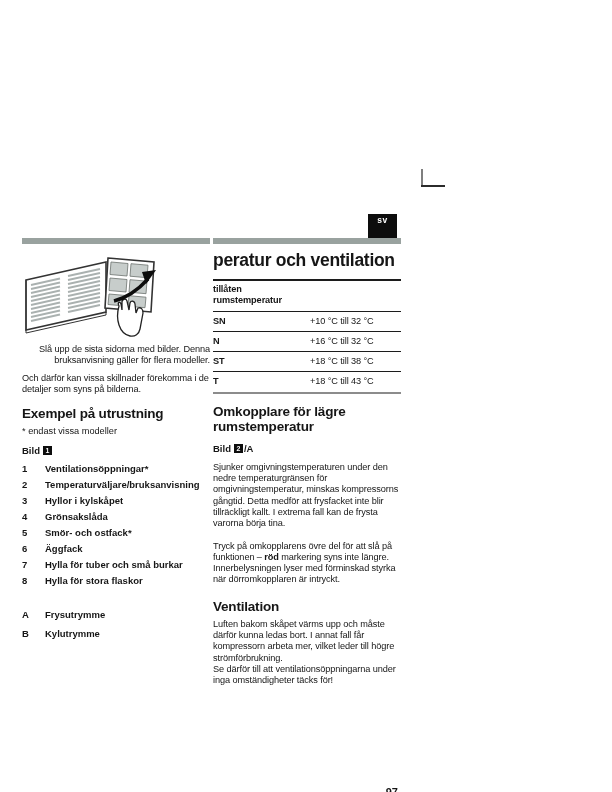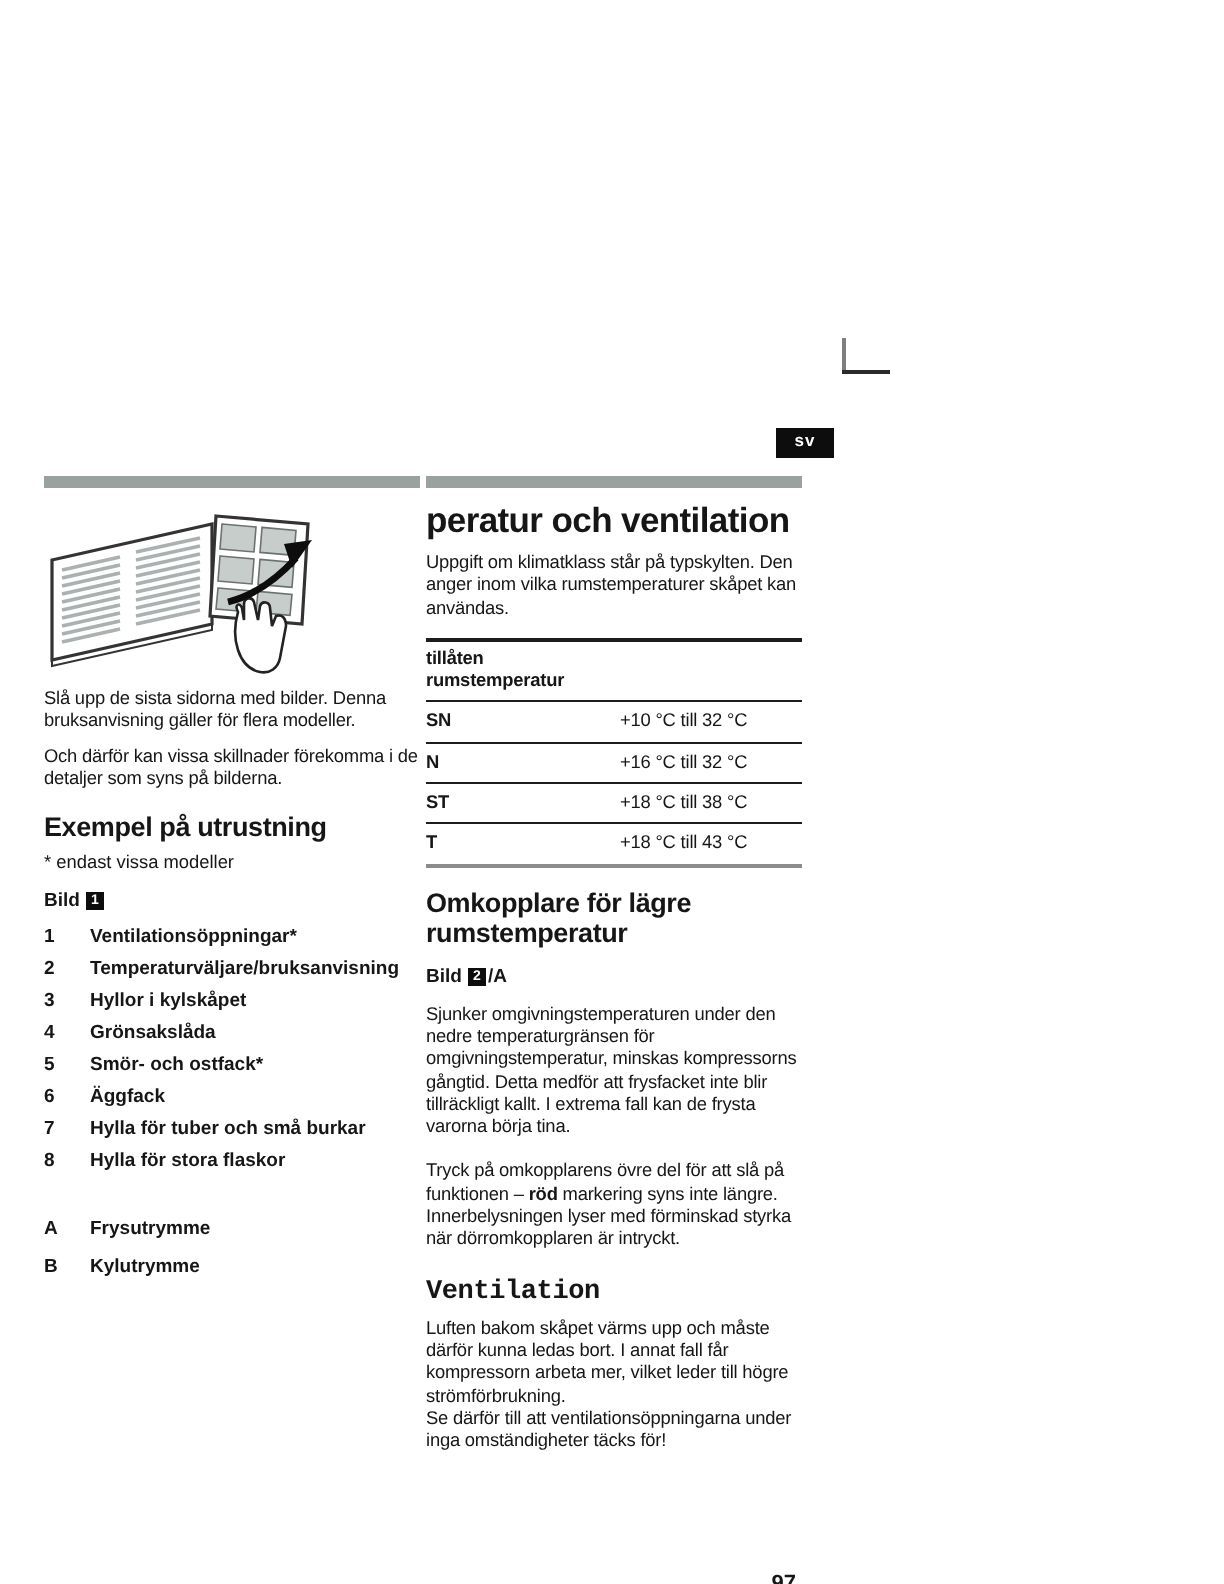--- a/index.html
+++ b/index.html
@@ -6,33 +6,33 @@
   .page{
     position:relative;width:612px;height:792px;background:#ffffff;
     font-family:"Liberation Sans",sans-serif;color:#161616;overflow:hidden;
     margin:0 auto;
   }
   
   .corner-mark-v{position:absolute;left:421px;top:169px;width:2px;height:18px;background:#7f7f7f;}
   .corner-mark-h{position:absolute;left:421px;top:185px;width:24px;height:2px;background:#2b2b2b;}
   
   .lang-badge{
-    position:absolute;left:388px;top:214px;width:29px;height:15px;background:#0d0d0d;
+    position:absolute;left:368px;top:214px;width:29px;height:30px;background:#0d0d0d;
     color:#ffffff;font-size:8.5px;font-weight:bold;text-align:center;line-height:13px;
     letter-spacing:.5px;
   }
   .col{position:absolute;top:238px;width:188px;}
   .col-left{left:22px;}
   .col-right{left:213px;}
   .rule{height:6px;background:#99a29f;margin:0 0 7px 0;}
   .h-main{font-size:17.5px;font-weight:bold;line-height:19px;margin:0;letter-spacing:-.3px;}
   .h-sub{font-size:13.5px;font-weight:bold;line-height:15px;margin:0;letter-spacing:-.2px;}
   .txt{font-size:9.2px;line-height:11.3px;letter-spacing:-.1px;}
   .illus{display:block;margin:10px 0 4px 0;}
-  .p1{margin:2px 0 0 0;}
+  .p1{margin:2px 0 0 0;text-align:right;}
   .p2{margin:6px 0 0 0;}
   .eq-title{margin-top:11px;}
   .note{font-size:9.2px;margin:5px 0 0 0;}
   .bild-row{display:flex;align-items:center;font-weight:bold;font-size:9.5px;margin:9px 0 8px 0;}
   .badge{
     display:inline-block;width:9px;height:9px;background:#0d0d0d;color:#ffffff;
     font-size:7px;font-weight:bold;text-align:center;line-height:9.5px;margin-left:3px;
   }
   .badge-suffix{margin-left:1px;}
   .eq-item{display:flex;font-weight:bold;font-size:9.5px;line-height:10.5px;margin-bottom:5.5px;}
@@ -43,21 +43,21 @@
   .r-title-line{font-size:17.5px;font-weight:bold;line-height:19px;letter-spacing:-.3px;}
   .intro{margin:6px 0 0 0;}
   .klimat-table{margin-top:9px;border-top:2px solid #1c1c1c;border-bottom:2px solid #8c8c8c;}
   .t-head{display:flex;border-bottom:1px solid #1c1c1c;padding:3px 0 4px 0;font-weight:bold;}
   .t-row{display:flex;border-bottom:1px solid #1c1c1c;padding:4px 0 4px 0;align-items:center;}
   .t-row:last-child{border-bottom:none;}
   .t-col1{width:97px;flex:none;font-weight:bold;}
   .t-col2{flex:1;}
   .switch-title{margin-top:10px;}
   .s-para{margin:0 0 11px 0;}
-  .vent-title{margin:13px 0 5px 0;font-family:Liberation Mono, monospace;}
+  .vent-title{margin:13px 0 5px 0;}
   .vent-para{margin:0;}
   .page-number{
     position:absolute;left:360px;top:786px;width:38px;text-align:right;
     font-size:11px;font-weight:bold;
   }
 </style>
 </head>
 <body>
 
 <div class="page">
@@ -182,21 +182,20 @@
       </div>
     </div>
   </div>
 
   <div class="col col-right">
     <div class="rule"></div>
     <h1 class="h-main">
       <div class="r-title-line">peratur och ventilation</div>
     </h1>
 
-    <p class="txt intro">Uppgift om klimatklass står på typskylten. Den anger inom vilka rumstemperaturer skåpet kan användas.</p>
 
     <div class="klimat-table txt">
       <div class="t-head">
         <div class="t-col2">
           <div>tillåten</div>
           <div>rumstemperatur</div>
         </div>
       </div>
       <div class="t-row">
         <div class="t-col1">SN</div>

